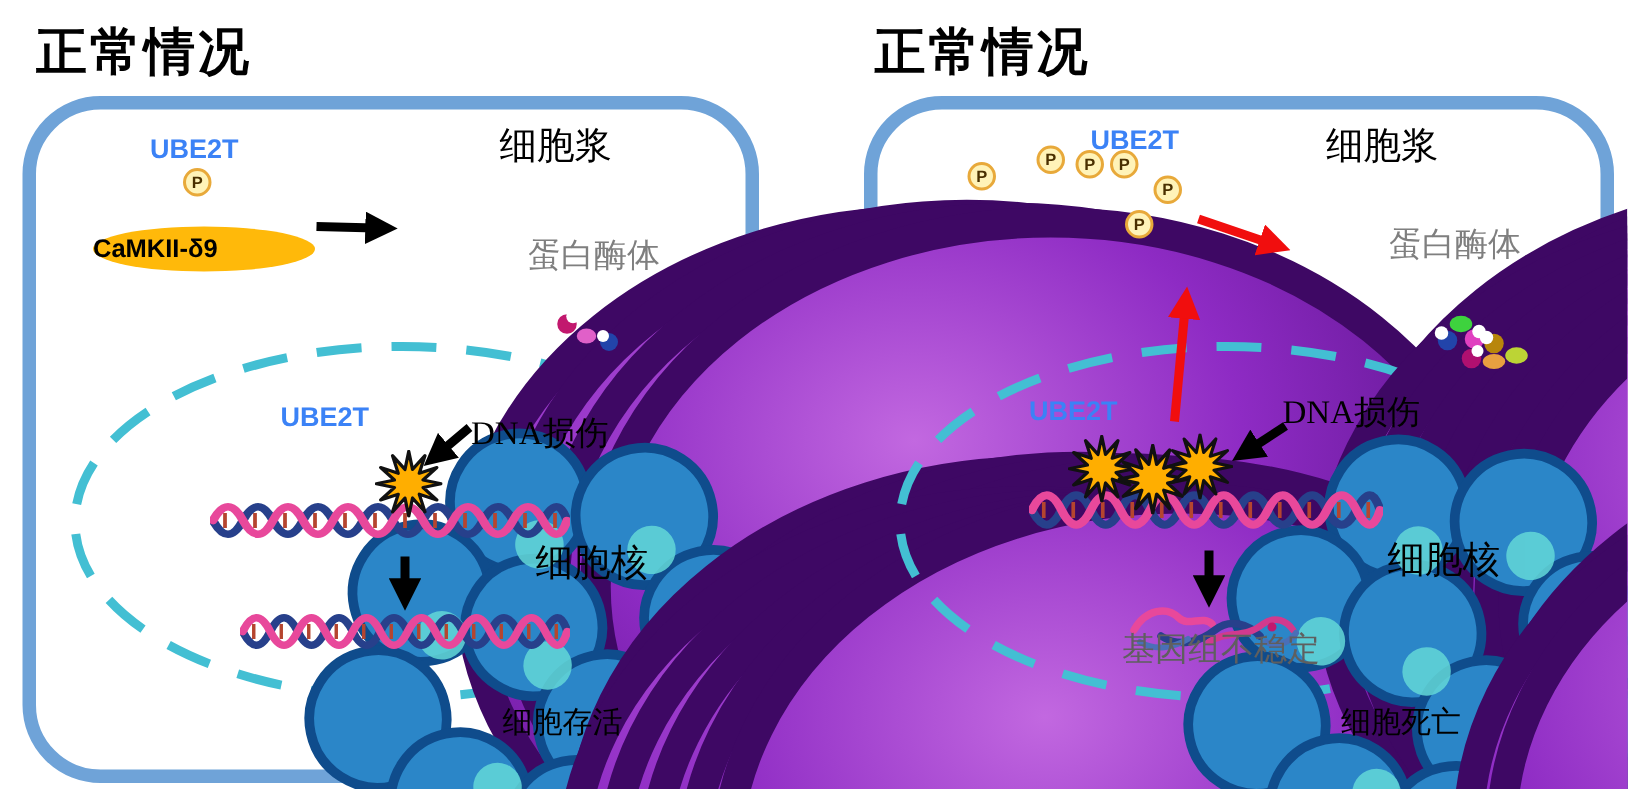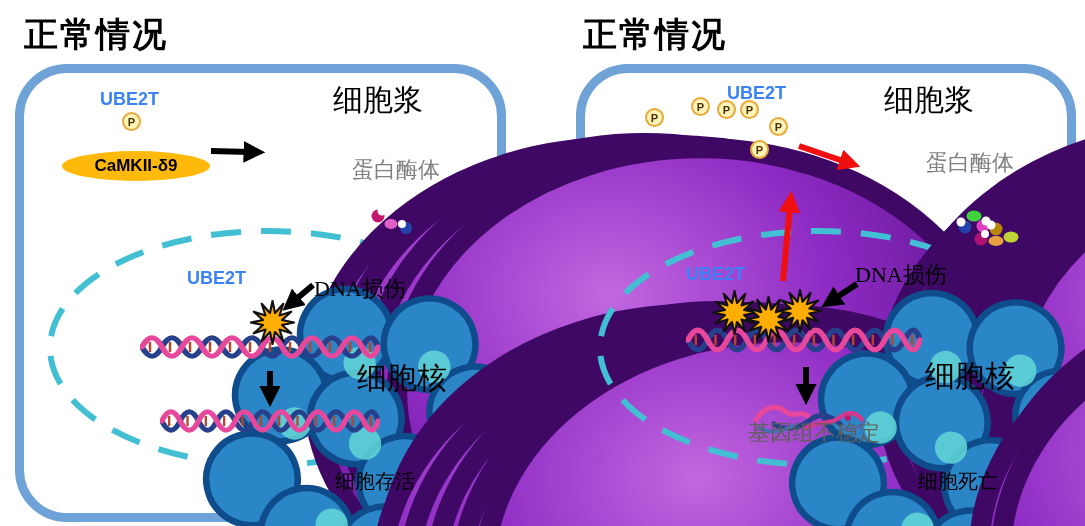--- a/index.html
+++ b/index.html
@@ -9,26 +9,26 @@
     --arrow-red:#F10E0E;
     --muted-text:#7F7F7F;
   }
   *{margin:0;padding:0;box-sizing:border-box;}
   body{background:#ffffff;font-family:"Liberation Sans",sans-serif;}
   .canvas{position:relative;width:1085px;height:526px;background:#ffffff;overflow:hidden;}
   .abs{position:absolute;white-space:nowrap;}
   .panel-box{position:absolute;border:9px solid var(--panel-border);border-radius:52px;background:transparent;z-index:0;}
   .title{font-size:34px;font-weight:bold;color:#000;letter-spacing:2px;font-family:"Liberation Sans",sans-serif;z-index:3;}
   .cn{font-family:"Liberation Serif",serif;color:#000;z-index:3;}
-  .cn-lg{font-size:30px;}
+  .cn-lg{font-size:25px;}
   .cn-xl{font-size:20px;}
   .cn-md{font-size:22px;}
   .muted{color:var(--muted-text);}
   .en-bold{font-family:"Liberation Sans",sans-serif;font-weight:bold;font-size:18px;color:#3b82f6;z-index:3;}
-  .camkii{position:absolute;background:var(--camkii-fill);border-radius:50%;display:flex;align-items:center;justify-content:center;font-weight:bold;color:#000;z-index:1;font-family:"Liberation Sans",sans-serif;}
+  .camkii{position:absolute;background:var(--camkii-fill);border-radius:50%;display:flex;align-items:center;font-weight:bold;color:#000;z-index:1;font-family:"Liberation Sans",sans-serif;}
   .camkii.small{font-size:17px;}
   .camkii.big{font-size:21px;}
   .pbadge{position:absolute;width:19px;height:19px;border-radius:50%;background:#FFF3B8;border:2px solid #E8A93A;color:#4A3000;font-size:11px;font-weight:bold;display:flex;align-items:center;justify-content:center;z-index:4;font-family:"Liberation Sans",sans-serif;}
   #art{position:absolute;left:0;top:0;z-index:2;pointer-events:none;}
   .lbl{position:absolute;z-index:3;}
 </style>
 </head>
 <body>
 
 <div class="canvas">
@@ -263,21 +263,21 @@
   <div class="abs cn cn-xl lbl" style="left:335px;top:468px;">细胞存活</div>
 
   <div class="abs title lbl" style="left:583px;top:12px;">正常情况</div>
   <div class="abs cn cn-lg lbl" style="left:884px;top:80px;">细胞浆</div>
   <div class="abs en-bold lbl" style="left:727px;top:83px;">UBE2T</div>
   <div class="abs cn cn-md muted lbl" style="left:926px;top:148px;">蛋白酶体</div>
   <div class="abs en-bold lbl" style="left:686px;top:264px;">UBE2T</div>
   <div class="abs cn cn-md lbl" style="left:855px;top:260px;">DNA损伤</div>
   <div class="abs cn cn-lg lbl" style="left:925px;top:356px;">细胞核</div>
   <div class="abs cn cn-md lbl" style="left:748px;top:418px;color:#5F5F5F;">基因组不稳定</div>
-  <div class="abs cn cn-xl lbl" style="left:894px;top:468px;margin-left:24px;">细胞死亡</div>
+  <div class="abs cn cn-xl lbl" style="left:894px;top:468px;">细胞死亡</div>
 
   <div class="pbadge" style="left:122px;top:112px;">P</div>
   <div class="pbadge" style="left:645px;top:108px;">P</div>
   <div class="pbadge" style="left:691px;top:97px;">P</div>
   <div class="pbadge" style="left:717px;top:100px;">P</div>
   <div class="pbadge" style="left:740px;top:100px;">P</div>
   <div class="pbadge" style="left:769px;top:117px;">P</div>
   <div class="pbadge" style="left:750px;top:140px;">P</div>
 
 </div>

